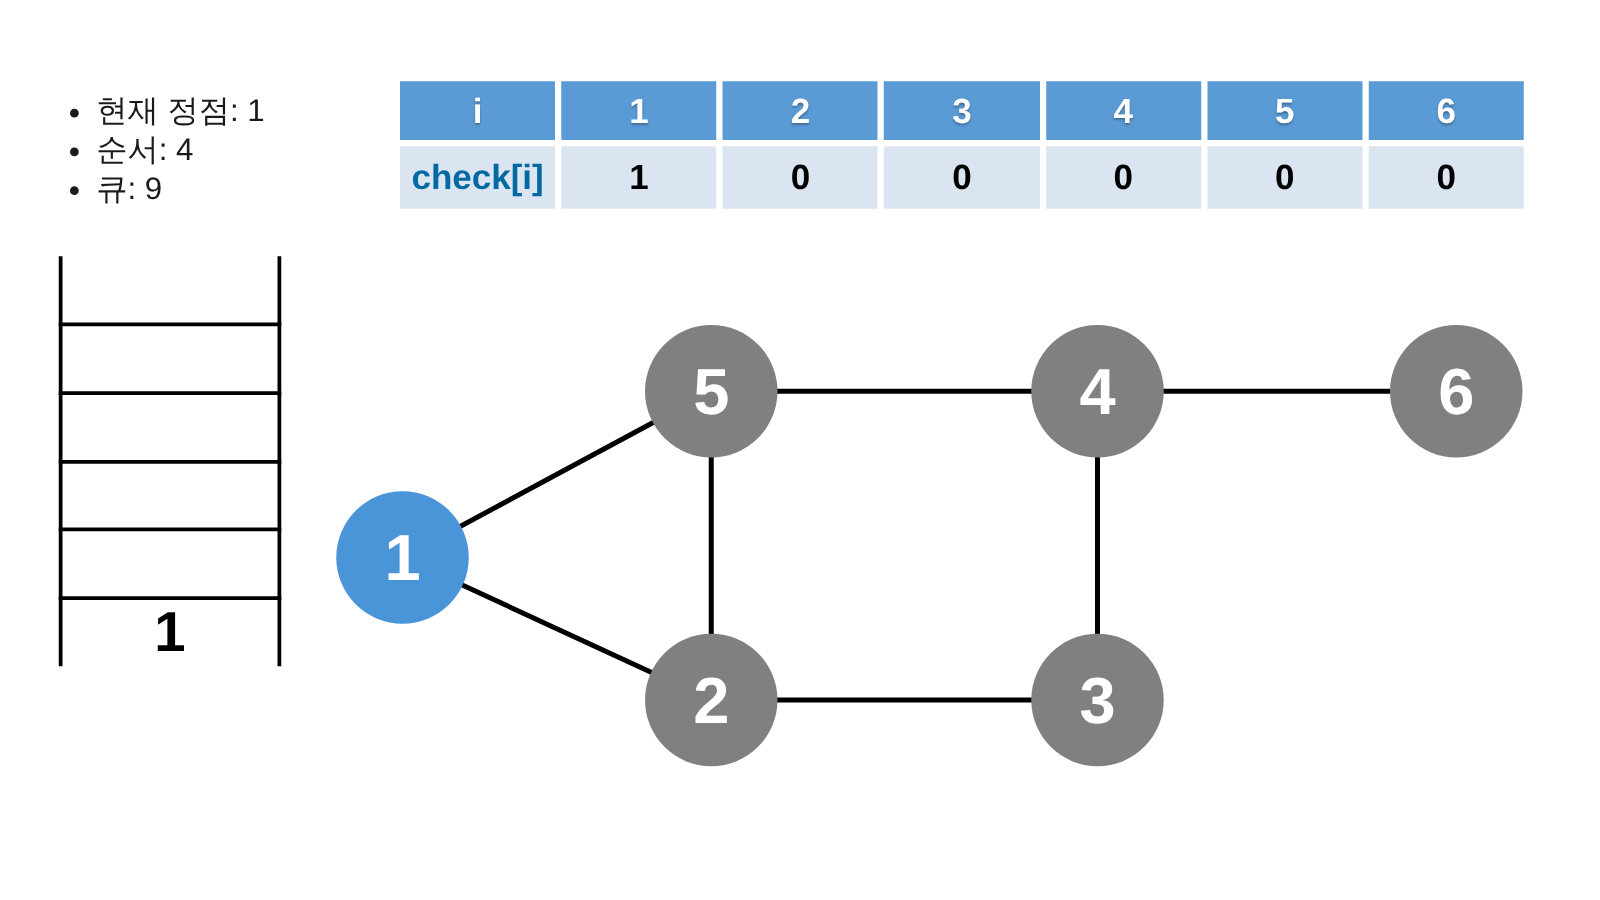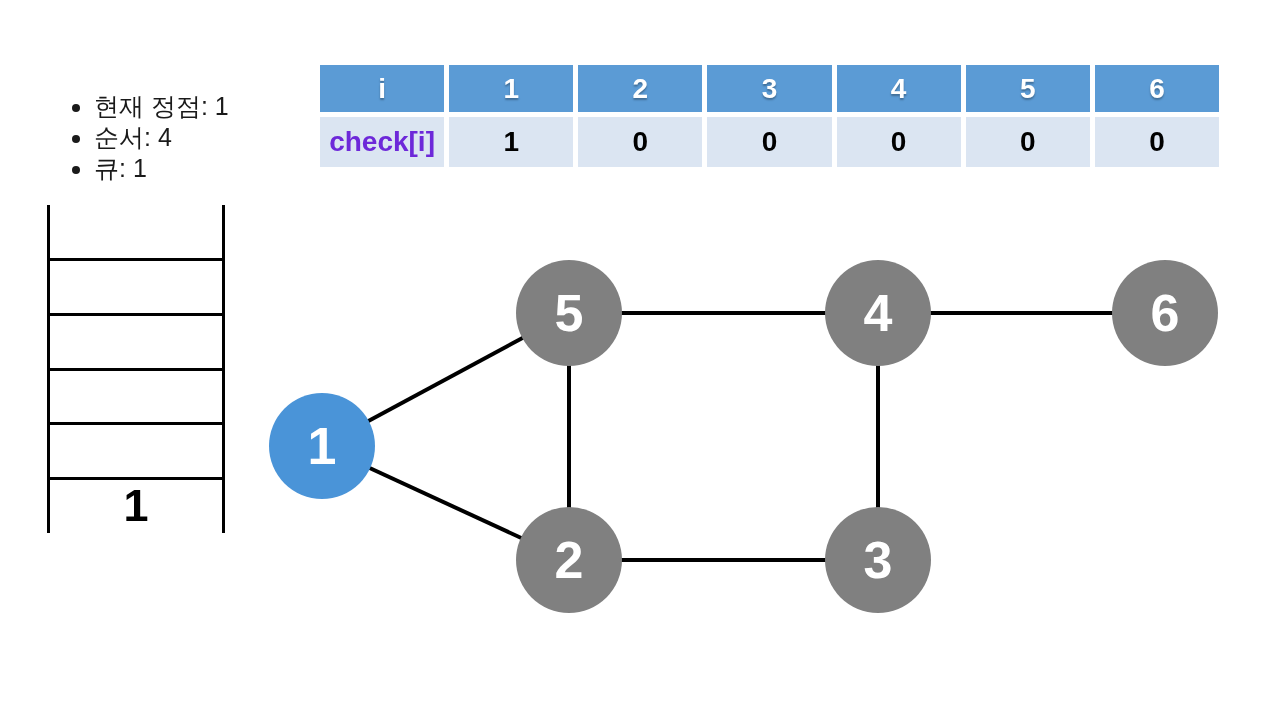--- a/index.html
+++ b/index.html
@@ -10,21 +10,21 @@
     background: #ffffff;
     overflow: hidden;
     font-family: "Liberation Sans", sans-serif;
   }
 
   
   .status-list {
     position: absolute;
     left: 55px;
     top: 74px;
-    margin: 17px;
+    margin: 0;
     padding: 0 0 0 22px;
     list-style: disc;
     font-size: 25px;
     line-height: 31px;
     color: #1a1a1a;
   }
 
   
   .check-table {
     position: absolute;
@@ -94,31 +94,31 @@
     text-anchor: middle;
   }
 </style>
 </head>
 <body>
 
 <div class="page">
   <ul class="status-list" style="color: rgb(26, 26, 26);">
       <li>현재 정점: 1</li>
       <li>순서: 4</li>
-      <li>큐: 1</li>
+      <li>큐: 9</li>
     </ul>
   <div class="check-table">
       <div class="cell head" style="background: rgb(91, 155, 213); color: rgb(255, 255, 255);">i</div>
       <div class="cell head" style="background: rgb(91, 155, 213); color: rgb(255, 255, 255);">1</div>
       <div class="cell head" style="background: rgb(91, 155, 213); color: rgb(255, 255, 255);">2</div>
       <div class="cell head" style="background: rgb(91, 155, 213); color: rgb(255, 255, 255);">3</div>
       <div class="cell head" style="background: rgb(91, 155, 213); color: rgb(255, 255, 255);">4</div>
       <div class="cell head" style="background: rgb(91, 155, 213); color: rgb(255, 255, 255);">5</div>
       <div class="cell head" style="background: rgb(91, 155, 213); color: rgb(255, 255, 255);">6</div>
-      <div class="cell body" style="background: rgb(219, 229, 242); color: #6d28d9;">check[i]</div>
+      <div class="cell body" style="background: rgb(219, 229, 242); color: #0369a1;">check[i]</div>
       <div class="cell body" style="background: rgb(219, 229, 242); color: rgb(0, 0, 0);">1</div>
       <div class="cell body" style="background: rgb(219, 229, 242); color: rgb(0, 0, 0);">0</div>
       <div class="cell body" style="background: rgb(219, 229, 242); color: rgb(0, 0, 0);">0</div>
       <div class="cell body" style="background: rgb(219, 229, 242); color: rgb(0, 0, 0);">0</div>
       <div class="cell body" style="background: rgb(219, 229, 242); color: rgb(0, 0, 0);">0</div>
       <div class="cell body" style="background: rgb(219, 229, 242); color: rgb(0, 0, 0);">0</div>
     </div>
   <div class="queue">
       <div class="wall left" style="background: rgb(0, 0, 0);"></div>
       <div class="wall right" style="background: rgb(0, 0, 0);"></div>

